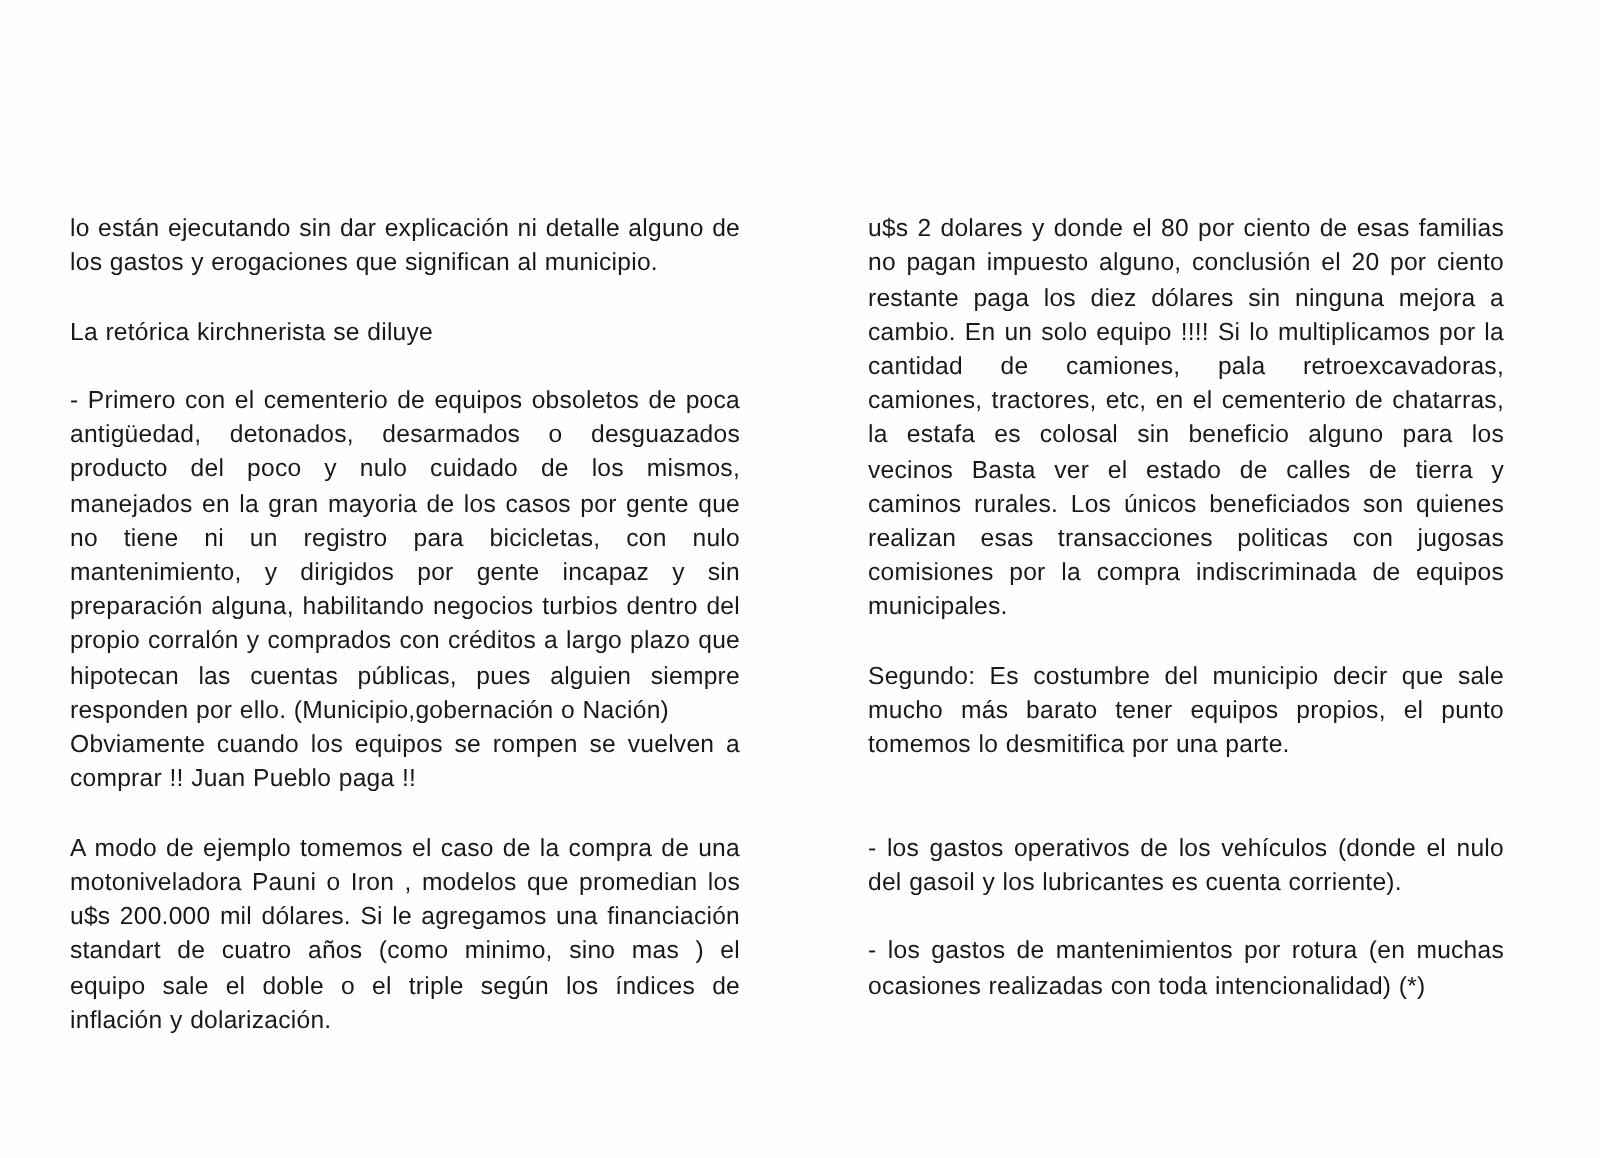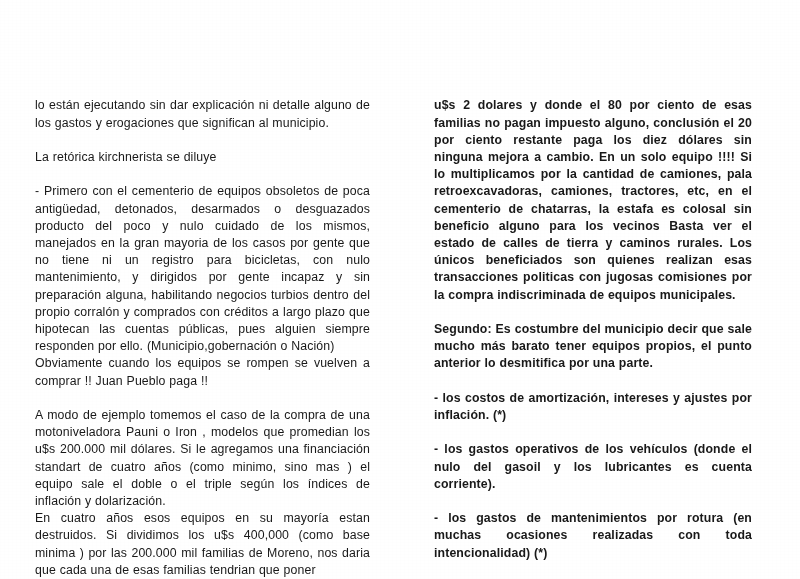--- a/index.html
+++ b/index.html
@@ -17,35 +17,34 @@
     -webkit-font-smoothing: antialiased;
   }
   .columns {
     position: absolute;
     left: 0;
     top: 0;
     width: 800px;
     height: 579px;
     display: flex;
     flex-direction: row;
-    align-items: flex-end;
+    align-items: center;
   }
   .column {
     box-sizing: border-box;
     width: 400px;
     padding-top: 46px;
   }
   .column.left {
     padding-left: 35px;
     padding-right: 30px;
   }
   .column.right {
     padding-left: 34px;
     padding-right: 48px;
-    font-weight: bold;
   }
   .para {
     margin: 0;
     font-size: 12.3px;
     line-height: 17.2px;
     color: #191919;
     text-align: justify;
     text-justify: inter-word;
     letter-spacing: 0.01em;
     word-spacing: 0.02em;
@@ -75,29 +74,27 @@
 
     <div class="column left">
       <p class="para">lo están ejecutando sin dar explicación ni detalle alguno de los gastos y erogaciones que significan al municipio.</p>
       <div class="gap-blank"></div>
       <p class="para">La retórica kirchnerista se diluye</p>
       <div class="gap-blank"></div>
       <p class="para">- Primero con el cementerio de equipos obsoletos de poca antigüedad, detonados, desarmados o desguazados producto del poco y nulo cuidado de los mismos, manejados en la gran mayoria de los casos por gente que no tiene ni un registro para bicicletas, con nulo mantenimiento, y dirigidos por gente incapaz y sin preparación alguna, habilitando negocios turbios dentro del propio corralón y comprados con créditos a largo plazo que hipotecan las cuentas públicas, pues alguien siempre responden por ello. (Municipio,gobernación o Nación)</p>
       <p class="para">Obviamente cuando los equipos se rompen se vuelven a comprar !! Juan Pueblo paga !!</p>
       <div class="gap-blank"></div>
       <p class="para">A modo de ejemplo tomemos el caso de la compra de una motoniveladora Pauni o Iron , modelos que promedian los u$s 200.000 mil dólares. Si le agregamos una financiación standart de cuatro años (como minimo, sino mas ) el equipo sale el doble o el triple según los índices de inflación y dolarización.</p>
-      <p class="para">En cuatro años esos equipos en su mayoría estan destruidos. Si dividimos los u$s 400,000 (como base minima ) por las 200.000 mil familias de Moreno, nos daria que cada una de esas familias tendrian que poner</p>
     </div>
 
     <div class="column right">
       <p class="para">u$s 2 dolares y donde el 80 por ciento de esas familias no pagan impuesto alguno, conclusión el 20 por ciento restante paga los diez dólares sin ninguna mejora a cambio. En un solo equipo !!!! Si lo multiplicamos por la cantidad de camiones, pala retroexcavadoras, camiones, tractores, etc, en el cementerio de chatarras, la estafa es colosal sin beneficio alguno para los vecinos Basta ver el estado de calles de tierra y caminos rurales. Los únicos beneficiados son quienes realizan esas transacciones politicas con jugosas comisiones por la compra indiscriminada de equipos municipales.</p>
       <div class="gap-blank"></div>
-      <p class="para">Segundo: Es costumbre del municipio decir que sale mucho más barato tener equipos propios, el punto anterior lo desmitifica por una parte.</p>
+      <p class="para">Segundo: Es costumbre del municipio decir que sale mucho más barato tener equipos propios, el punto tomemos lo desmitifica por una parte.</p>
       <div class="gap-blank"></div>
-      <p class="para">- los costos de amortización, intereses y ajustes por inflación. (*)</p>
       <div class="gap-blank"></div>
       <p class="para">- los gastos operativos de los vehículos (donde el nulo del gasoil y los lubricantes es cuenta corriente).</p>
       <div class="gap-blank"></div>
       <p class="para">- los gastos de mantenimientos por rotura (en muchas ocasiones realizadas con toda intencionalidad) (*)</p>
       <div class="gap-blank"></div>
     </div>
 
   </div>
   <div class="noise"></div>
 </div>

